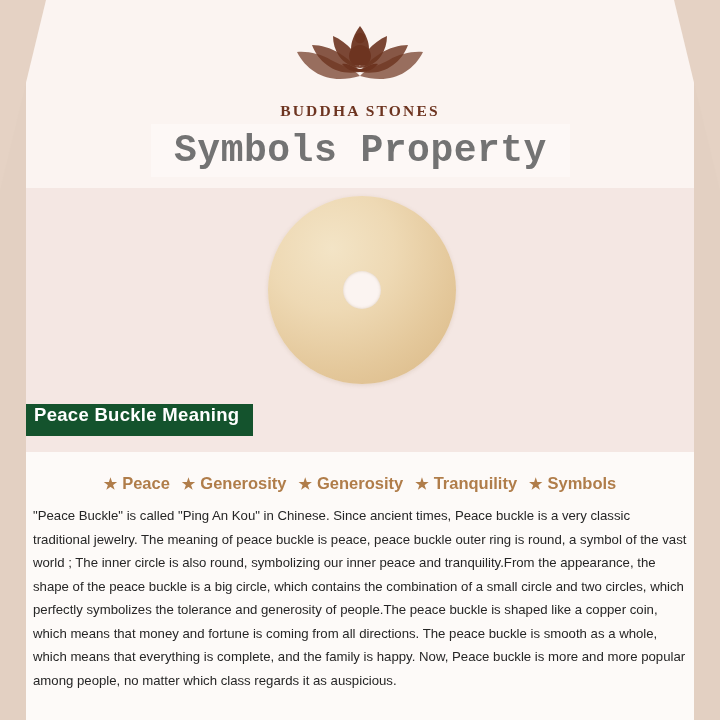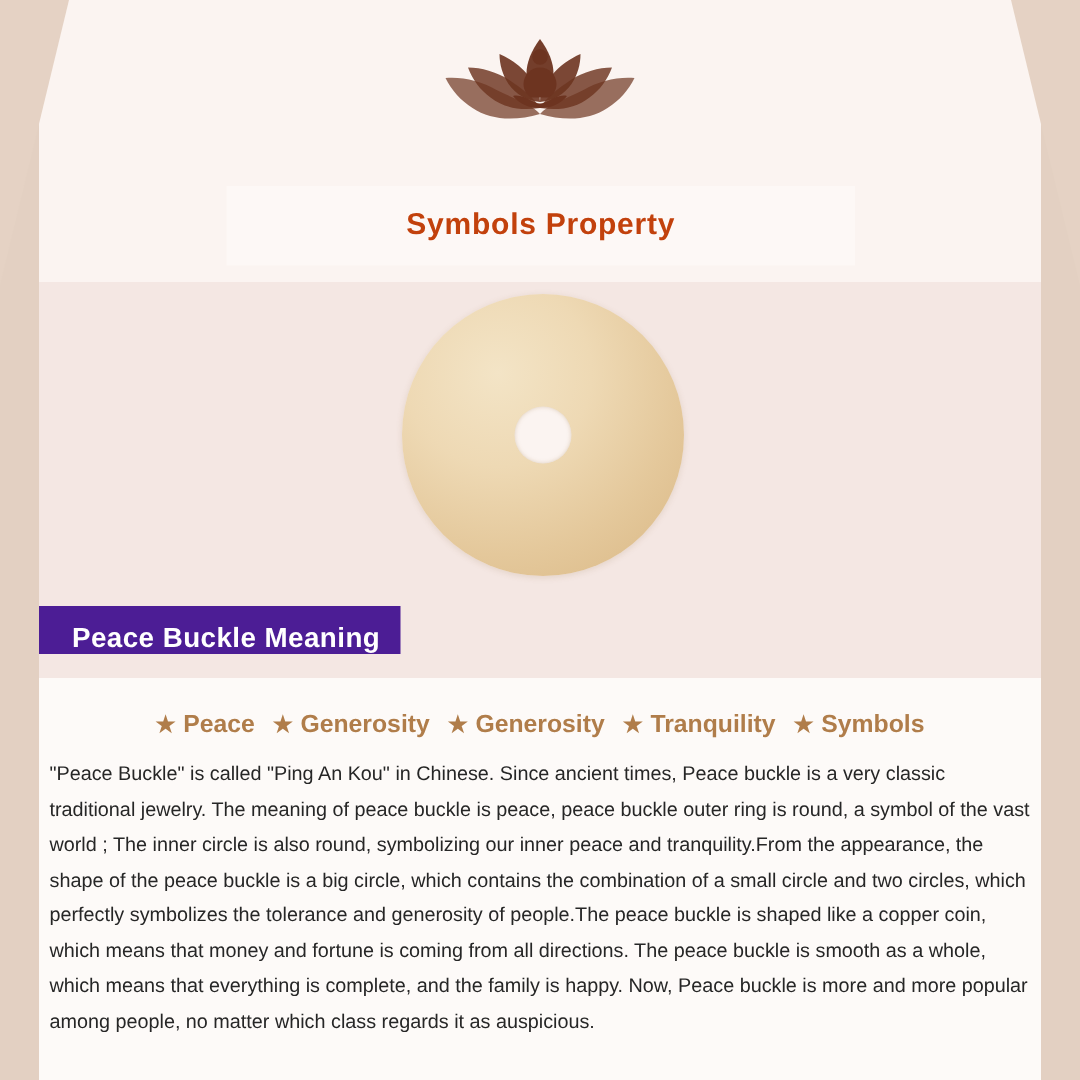--- a/index.html
+++ b/index.html
@@ -97,24 +97,24 @@
     position: absolute;
     top: 124px; left: 151px;
     width: 419px;
     height: 53px;
     background: #fdf8f6;
     display: flex;
     align-items: center;
     justify-content: center;
   }
   .title-plate span {
-    font-family: Liberation Sans, sans-serif;
-    font-size: 20px;
-    font-weight: bold;
-    color: #c2410c;
+    font-family: Liberation Mono, monospace;
+    font-size: 38px;
+    font-weight: bold;
+    color: #737373;
     letter-spacing: 0.5px;
   }
 
   
   .disc {
     position: absolute;
     top: 196px; left: 268px;
     width: 188px; height: 188px;
     border-radius: 50%;
     background:
@@ -130,24 +130,24 @@
     border-radius: 50%;
     background: #fbf4f1;
     box-shadow: inset 0 0 3px rgba(170,135,90,0.35);
   }
 
   
   .ribbon {
     position: absolute;
     top: 404px; left: 26px;
     height: 32px;
-    background: #4c1d95;
-    display: flex;
-    align-items: flex-end;
-    padding: 0 14px 0 22px;
+    background: #14532d;
+    display: flex;
+    align-items: flex-start;
+    padding: 0 14px 0 8px;
   }
   .ribbon span {
     font-family: "Liberation Sans", sans-serif;
     font-size: 18.5px;
     font-weight: bold;
     color: #ffffff;
     letter-spacing: 0.3px;
   }
 
   
@@ -216,20 +216,21 @@
         <path d="M71 48c13 2 24 0 33-7 7-5 12-12 15-20-9 0-19 3-27 8-9 6-17 12-21 19z" opacity="0.82"></path>
 
         <path d="M71 52c-17 5-33 4-45-4-8-5-14-12-18-20 11-1 24 2 34 8 12 6 24 10 29 16z" opacity="0.7"></path>
         <path d="M71 52c17 5 33 4 45-4 8-5 14-12 18-20-11-1-24 2-34 8-12 6-24 10-29 16z" opacity="0.7"></path>
 
         <circle cx="71" cy="14" r="5.2"></circle>
         <path d="M71 21c-6 0-11 5-11 11 0 4 2 7 5 9h12c3-2 5-5 5-9 0-6-5-11-11-11z"></path>
         <path d="M53 40c4 5 10 8 18 8s14-3 18-8c-4-1-8 1-12 3-2 1-4 2-6 2s-4-1-6-2c-4-2-8-4-12-3z"></path>
       </g>
     </svg>
+    <div class="logo-text">BUDDHA STONES</div>
   </div>
 
   <div class="title-plate">
     <span>Symbols Property</span>
   </div>
 
   <div class="disc"></div>
 
   <div class="ribbon">
     <span>Peace Buckle Meaning</span>

